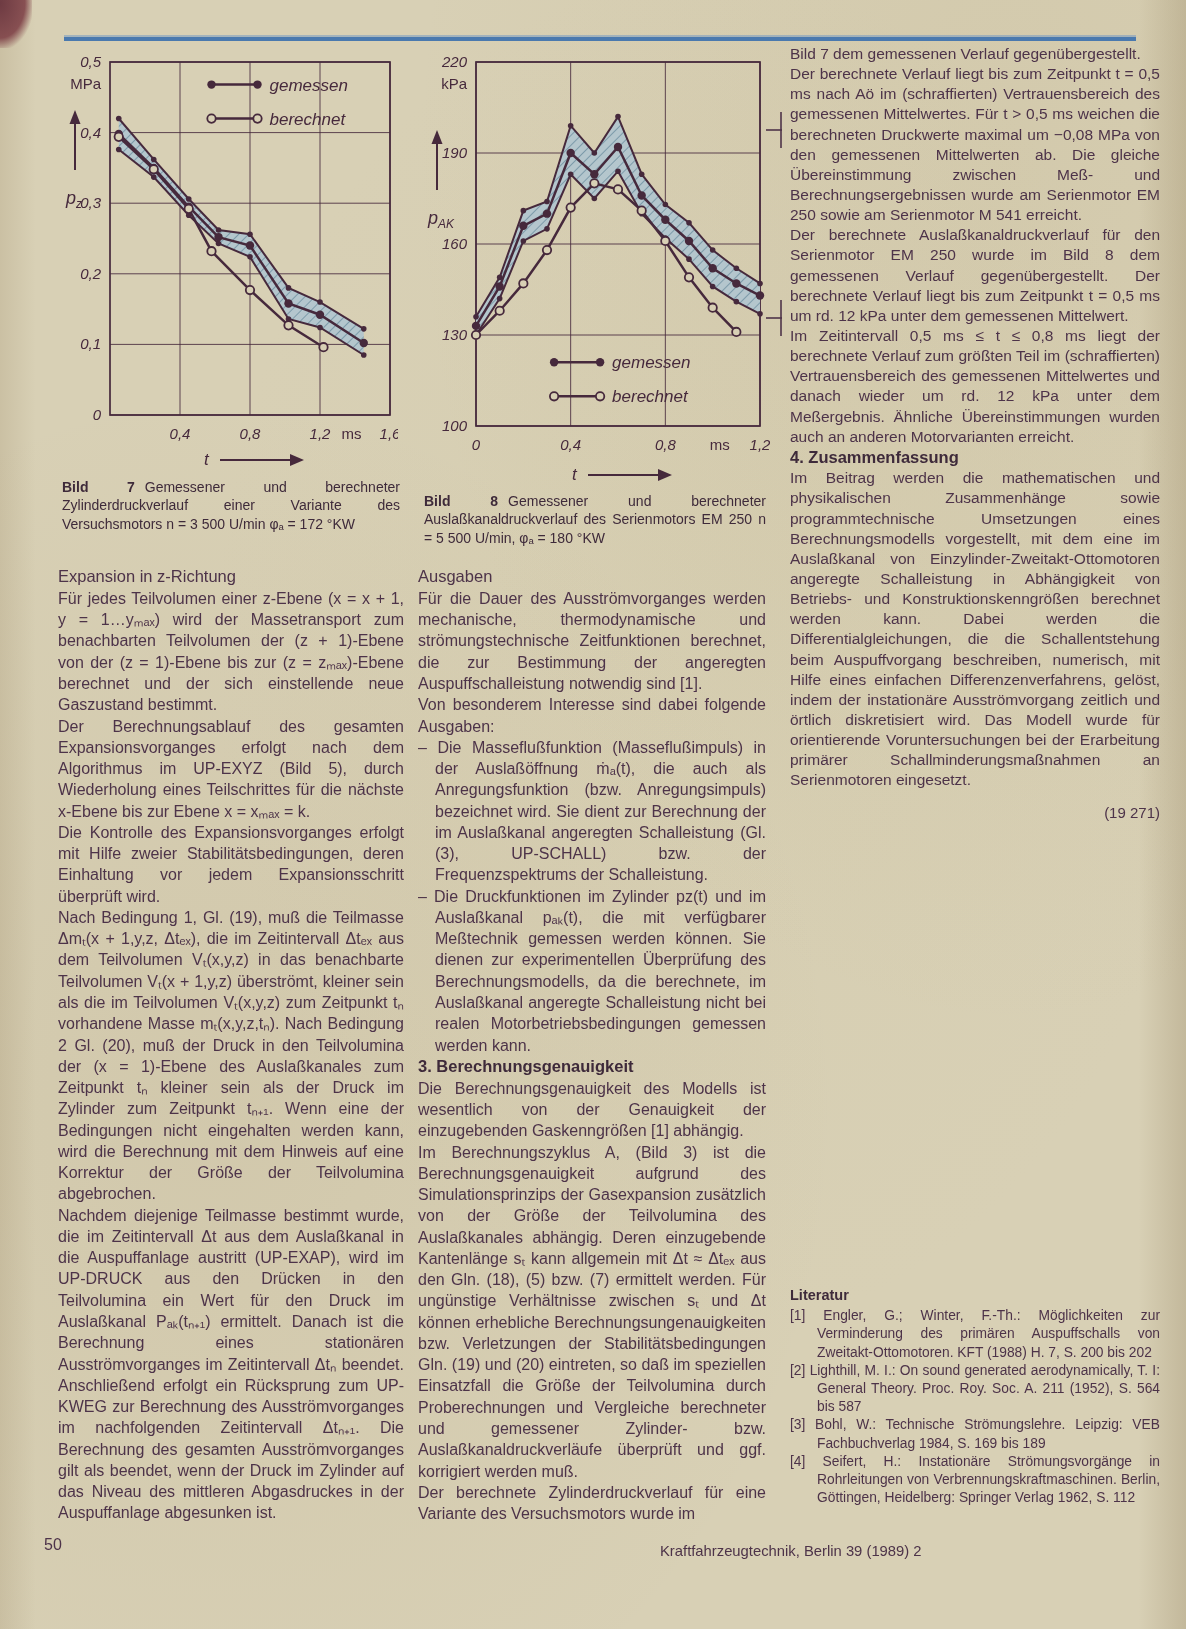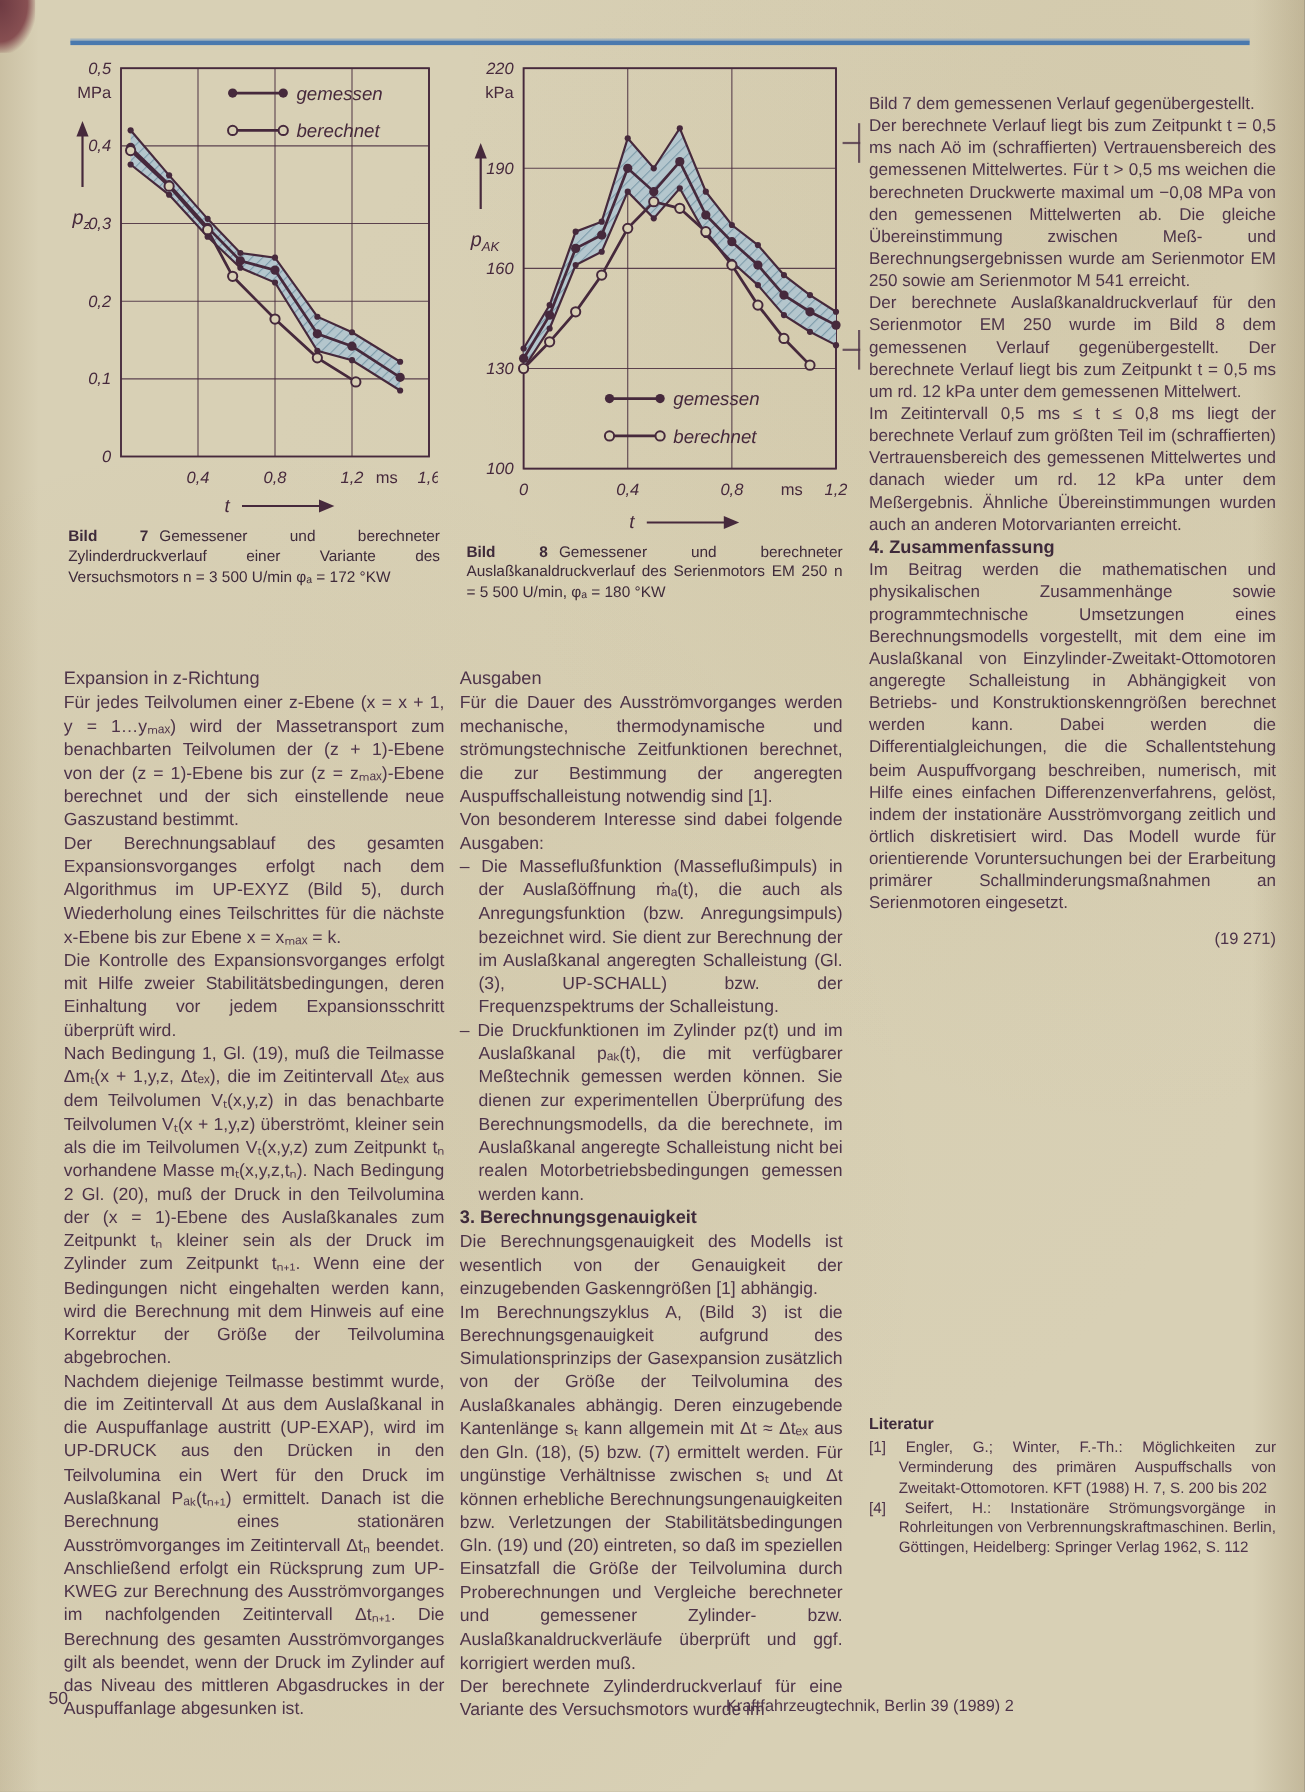--- a/index.html
+++ b/index.html
@@ -16,21 +16,21 @@
   .corner-blob{position:absolute;left:-14px;top:-16px;width:46px;height:64px;
     background:radial-gradient(ellipse at 30% 30%, #5d2331 0%, #7a3a42 55%, transparent 75%);
     opacity:.85;}
   .top-rule{position:absolute;left:64px;top:37px;width:1072px;height:4px;
     background:#4a79ae;box-shadow:0 -2px 0 rgba(110,150,195,.5);}
   .fig{position:absolute;}
   svg{display:block;}
   .caption{position:absolute;font-size:14px;line-height:1.32;text-align:justify;
     color:#3e2a3a;}
   .caption b{font-weight:bold;padding-right:10px;}
-  .col{position:absolute;font-size:16px;line-height:1.33;text-align:justify;margin-top:41px;}
+  .col{position:absolute;font-size:16px;line-height:1.33;text-align:justify;}
   .col p{margin:0;}
   .h-italic{font-size:16.5px;margin:0 0 2px 0;font-weight:normal;}
   .h-bold{font-weight:bold;font-size:16.5px;color:#3e2a3a;margin:18px 0 2px 0;}
   .bullet{padding-left:17px;text-indent:-17px;}
   .col-right{font-size:15.5px;line-height:1.3;}
   .reg-code{text-align:right;margin-top:12px !important;font-size:15px;}
   .lit{position:absolute;font-size:13.8px;line-height:1.32;text-align:justify;}
   .lit-head{font-weight:bold;font-size:14.5px;color:#3e2a3a;margin:0 0 2px 0;}
   .ref{margin:0;padding-left:27px;text-indent:-27px;}
   .footer-left{position:absolute;left:44px;top:1536px;font-size:16px;color:#4d3349;text-align:right;}
@@ -267,20 +267,22 @@
     <p>Der berechnete Auslaßkanaldruckverlauf für den Serienmotor EM 250 wurde im Bild 8 dem gemessenen Verlauf gegenübergestellt. Der berechnete Verlauf liegt bis zum Zeitpunkt t = 0,5 ms um rd. 12 kPa unter dem gemessenen Mittelwert.</p>
     <p>Im Zeitintervall 0,5 ms ≤ t ≤ 0,8 ms liegt der berechnete Verlauf zum größten Teil im (schraffierten) Vertrauensbereich des gemessenen Mittelwertes und danach wieder um rd. 12 kPa unter dem Meßergebnis. Ähnliche Übereinstimmungen wurden auch an anderen Motorvarianten erreicht.</p>
     <p class="h-bold">4. Zusammenfassung</p>
     <p>Im Beitrag werden die mathematischen und physikalischen Zusammenhänge sowie programmtechnische Umsetzungen eines Berechnungsmodells vorgestellt, mit dem eine im Auslaßkanal von Einzylinder-Zweitakt-Ottomotoren angeregte Schalleistung in Abhängigkeit von Betriebs- und Konstruktionskenngrößen berechnet werden kann. Dabei werden die Differentialgleichungen, die die Schallentstehung beim Auspuffvorgang beschreiben, numerisch, mit Hilfe eines einfachen Differenzenverfahrens, gelöst, indem der instationäre Ausströmvorgang zeitlich und örtlich diskretisiert wird. Das Modell wurde für orientierende Voruntersuchungen bei der Erarbeitung primärer Schallminderungsmaßnahmen an Serienmotoren eingesetzt.</p>
     <p class="reg-code">(19 271)</p>
   </div>
 
   <div class="lit" style="left:790px;top:1286px;width:370px;">
     <p class="lit-head">Literatur</p>
     <p class="ref"><span>[1]</span> <span>Engler, G.; Winter, F.-Th.: Möglichkeiten zur Verminderung des primären Auspuffschalls von Zweitakt-Ottomotoren. KFT (1988) H. 7, S. 200 bis 202</span></p>
+    <p class="ref"><span>[2]</span> <span>Lighthill, M. I.: On sound generated aerodynamically, T. I: General Theory. Proc. Roy. Soc. A. 211 (1952), S. 564 bis 587</span></p>
+    <p class="ref"><span>[3]</span> <span>Bohl, W.: Technische Strömungslehre. Leipzig: VEB Fachbuchverlag 1984, S. 169 bis 189</span></p>
     <p class="ref"><span>[4]</span> <span>Seifert, H.: Instationäre Strömungsvorgänge in Rohrleitungen von Verbrennungskraftmaschinen. Berlin, Göttingen, Heidelberg: Springer Verlag 1962, S. 112</span></p>
   </div>
 
   <div class="proof-mark" style="left:766px;top:112px;">
       <span class="v"></span>
       <span class="h"></span>
     </div>
   <div class="proof-mark" style="left:766px;top:300px;">
       <span class="v"></span>
       <span class="h"></span>

